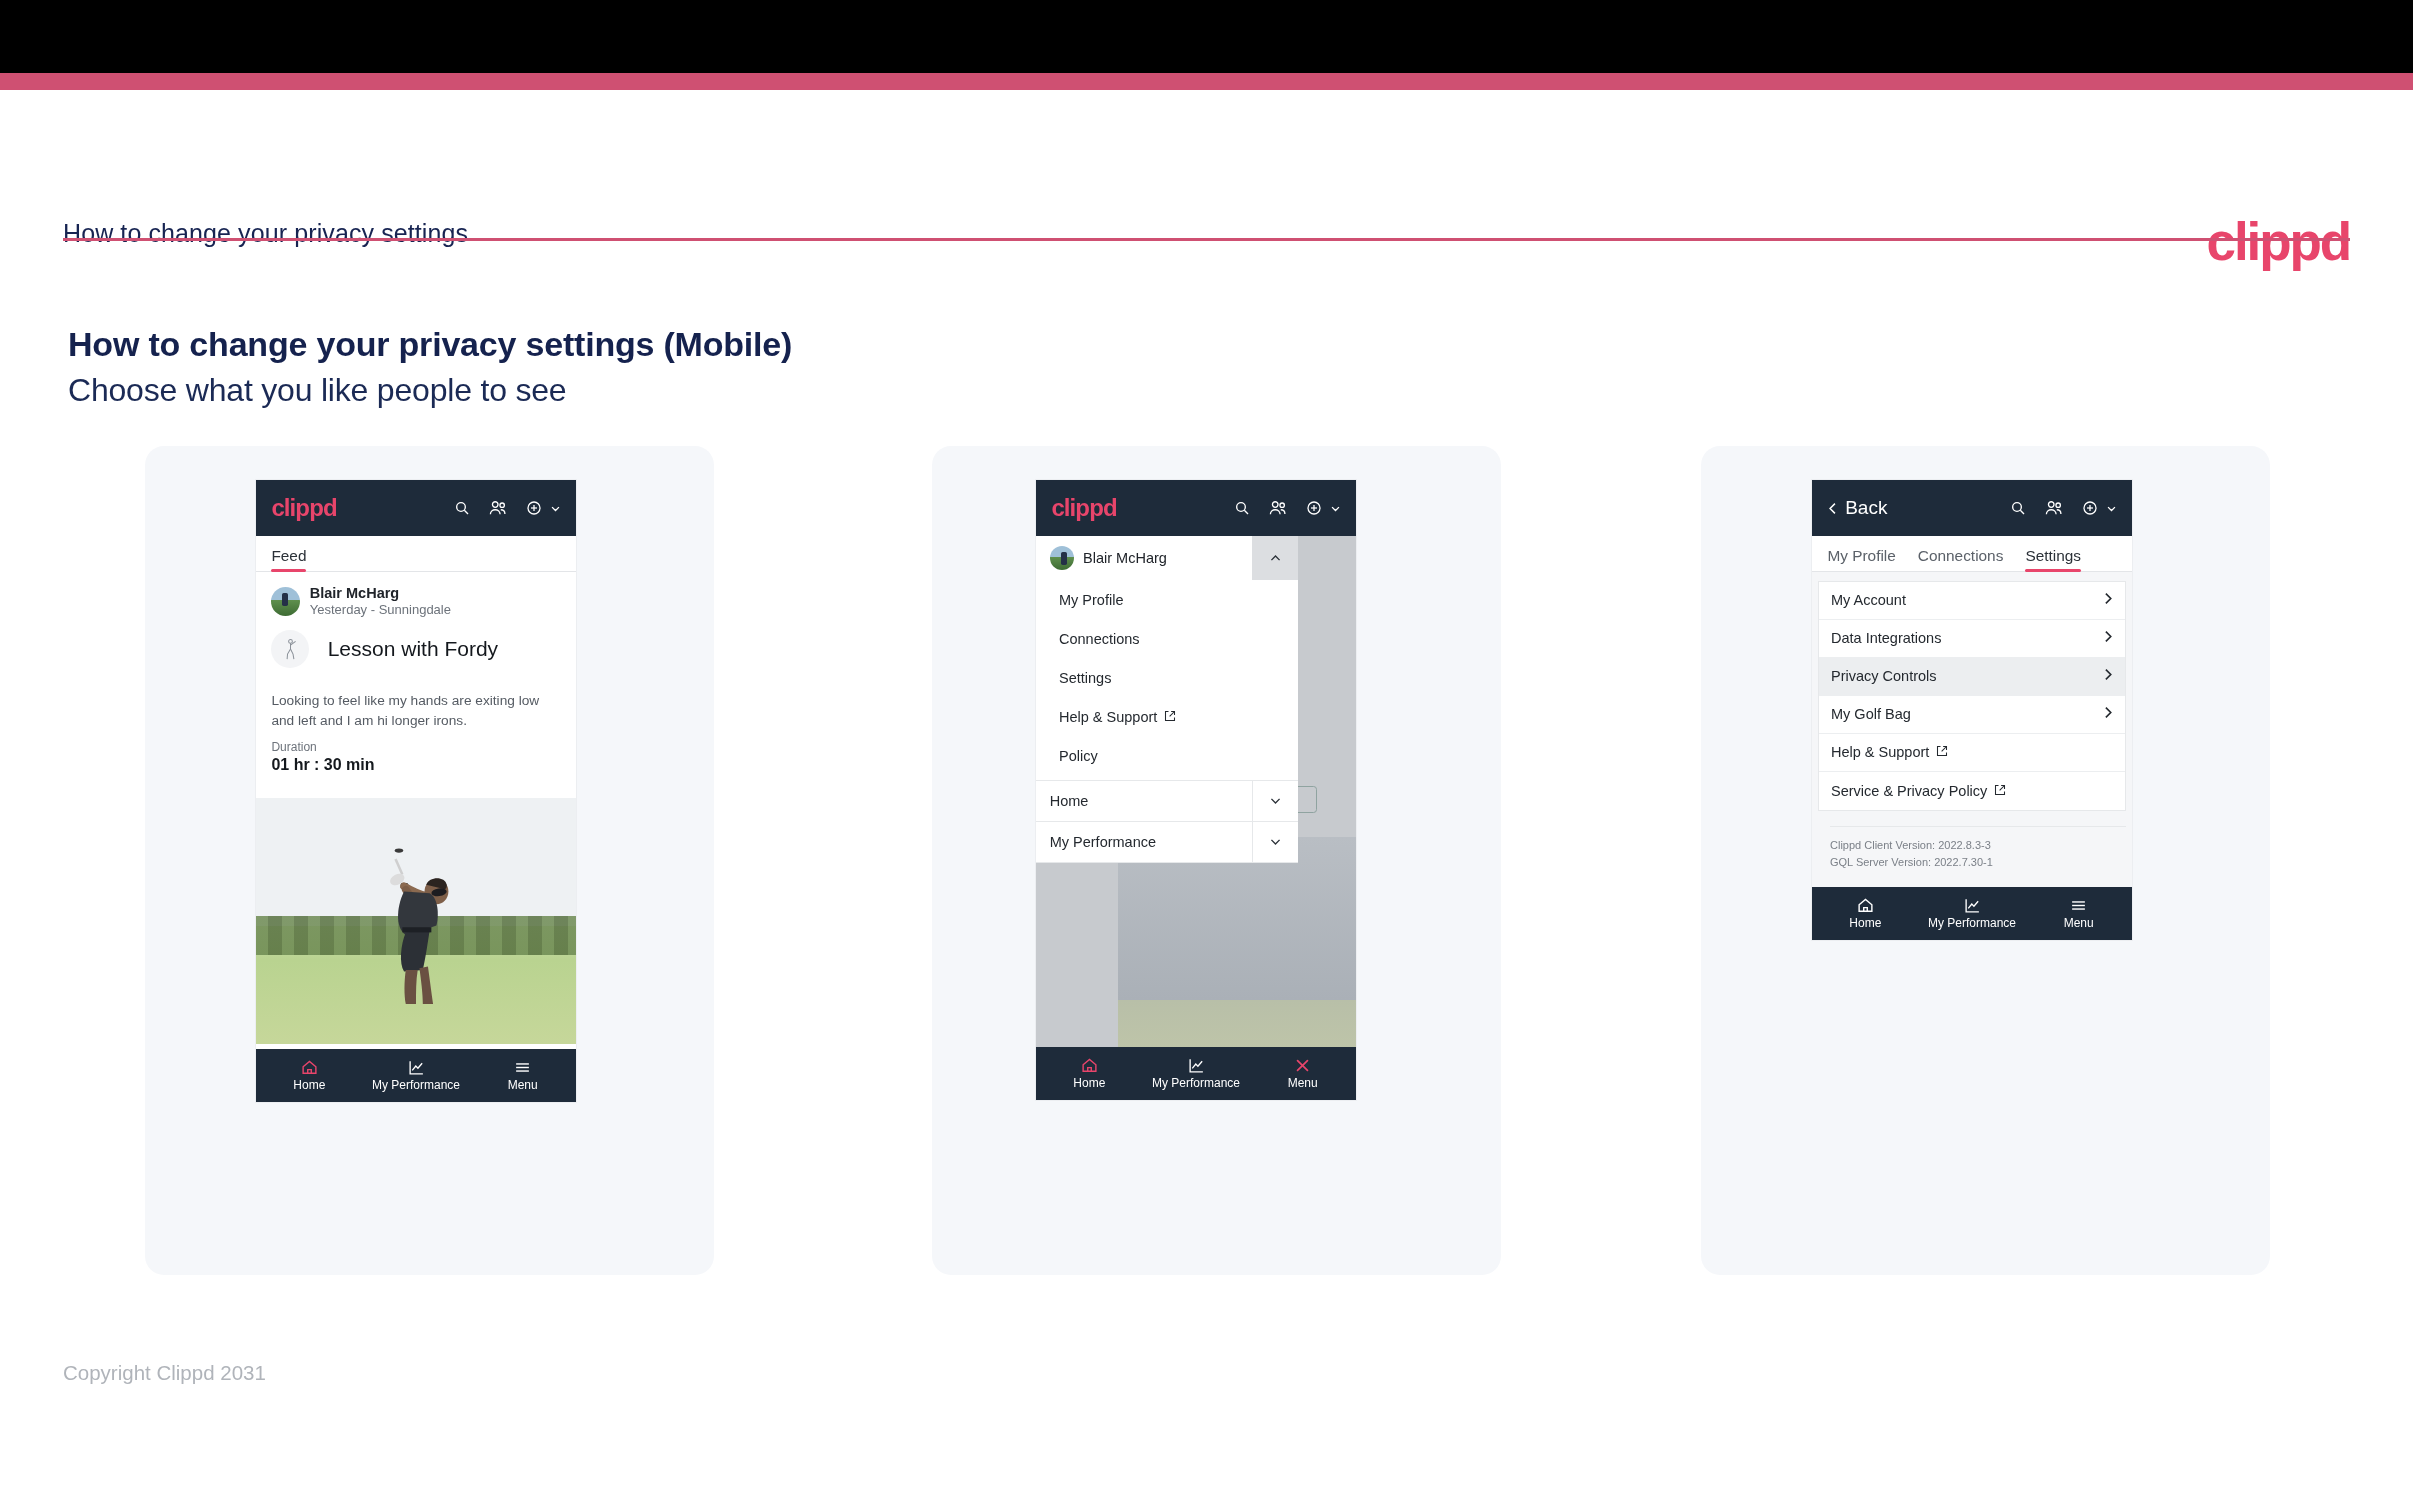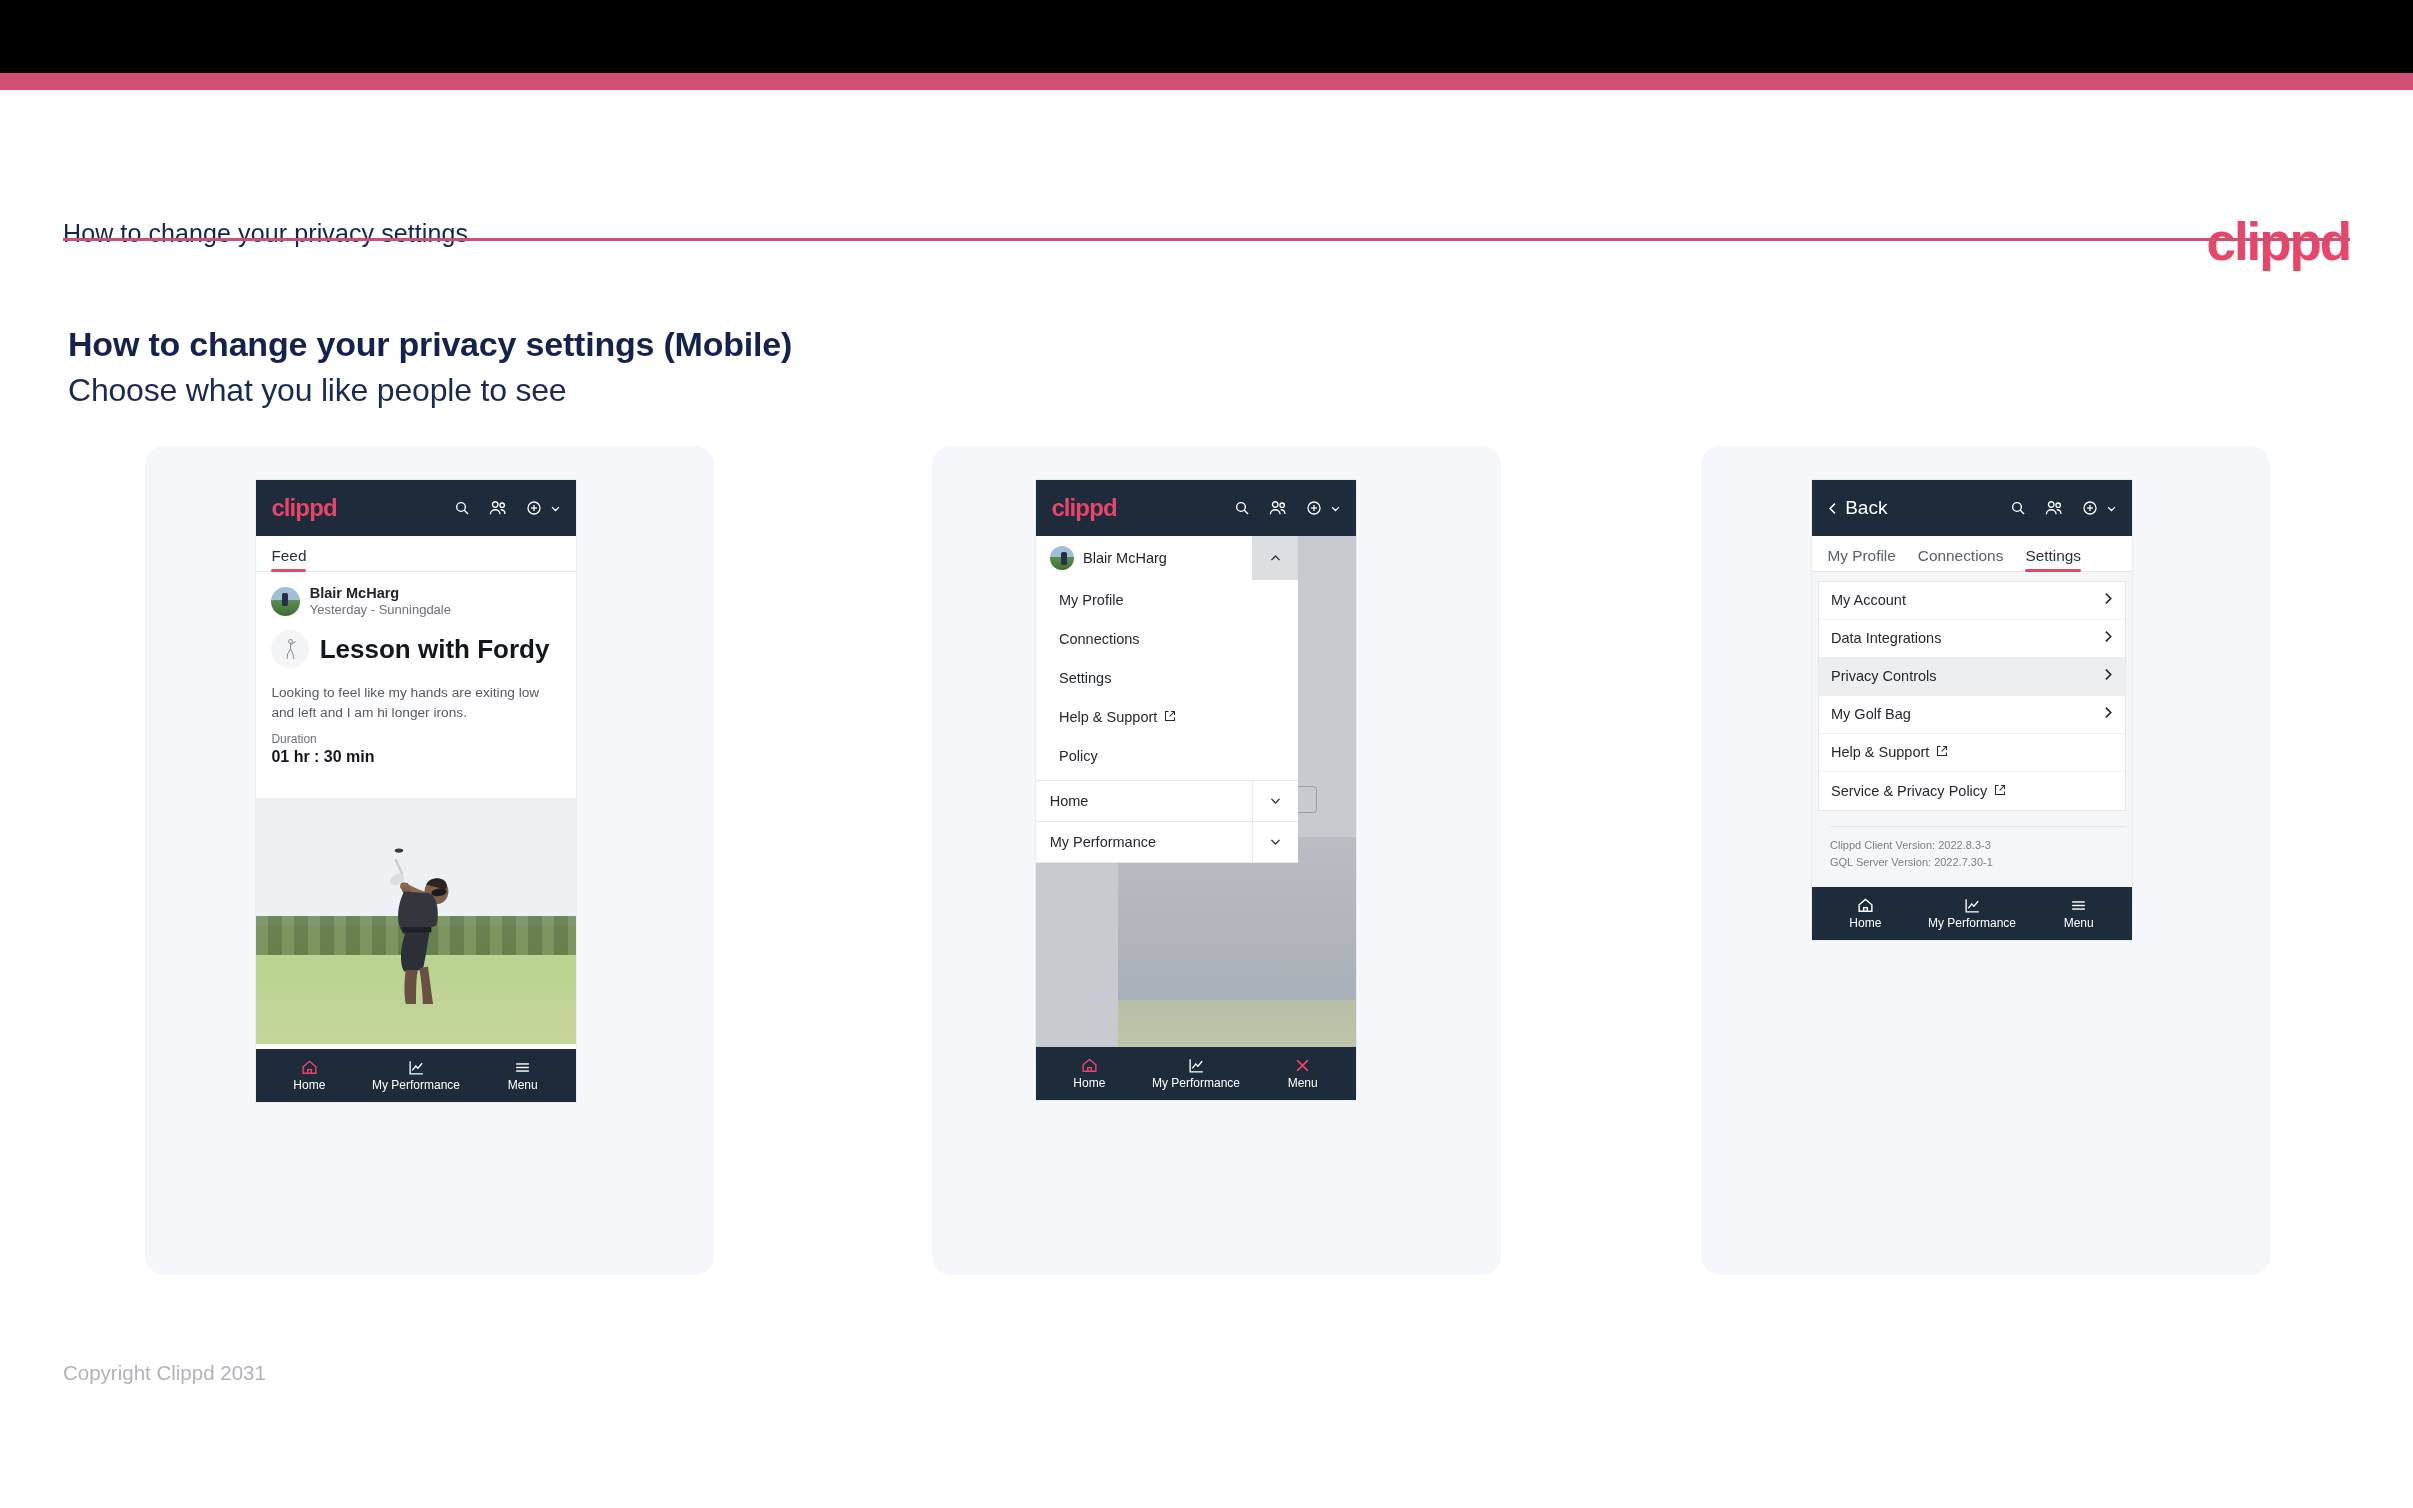--- a/index.html
+++ b/index.html
@@ -100,23 +100,23 @@
     background:#243047; border-radius:1.7px;
   }
   .post-name { font-size:14.5px; font-weight:700; color:#20242a; line-height:1.25; }
   .post-meta { font-size:13px; color:#6d737b; line-height:1.3; }
 
   .lesson-row { display:flex; align-items:center; gap:10.3px; margin-top:11px; }
   .lesson-badge {
     width:38px; height:38px; border-radius:50%; background:#f3f4f6; flex:none;
     display:flex; align-items:center; justify-content:center;
   }
-  .lesson-title { font-size:26px; font-weight:700; color:#14181d; }
-
-  .post-body { font-size:13.7px; color:#555b63; line-height:1.45; margin-top:15px; }
+  .lesson-title { font-size:21px; font-weight:400; color:#14181d;margin-left:8px; }
+
+  .post-body { font-size:13.7px; color:#555b63; line-height:1.45; margin-top:23px; }
   .dur-label { font-size:12px; color:#6d737b; margin-top:9.4px; }
   .dur-value { font-size:16px; font-weight:700; color:#14181d; margin-top:1.7px; }
 
   .photo {
     position:absolute; left:0; right:0; top:318px; height:246px;
     background:
       linear-gradient(#eef1f3 0%, #eef1f3 52%, #cfe0b2 52%, #b9d390 66%, #c6d79a 100%);
     overflow:hidden;
   }
   .photo .tree-band{

